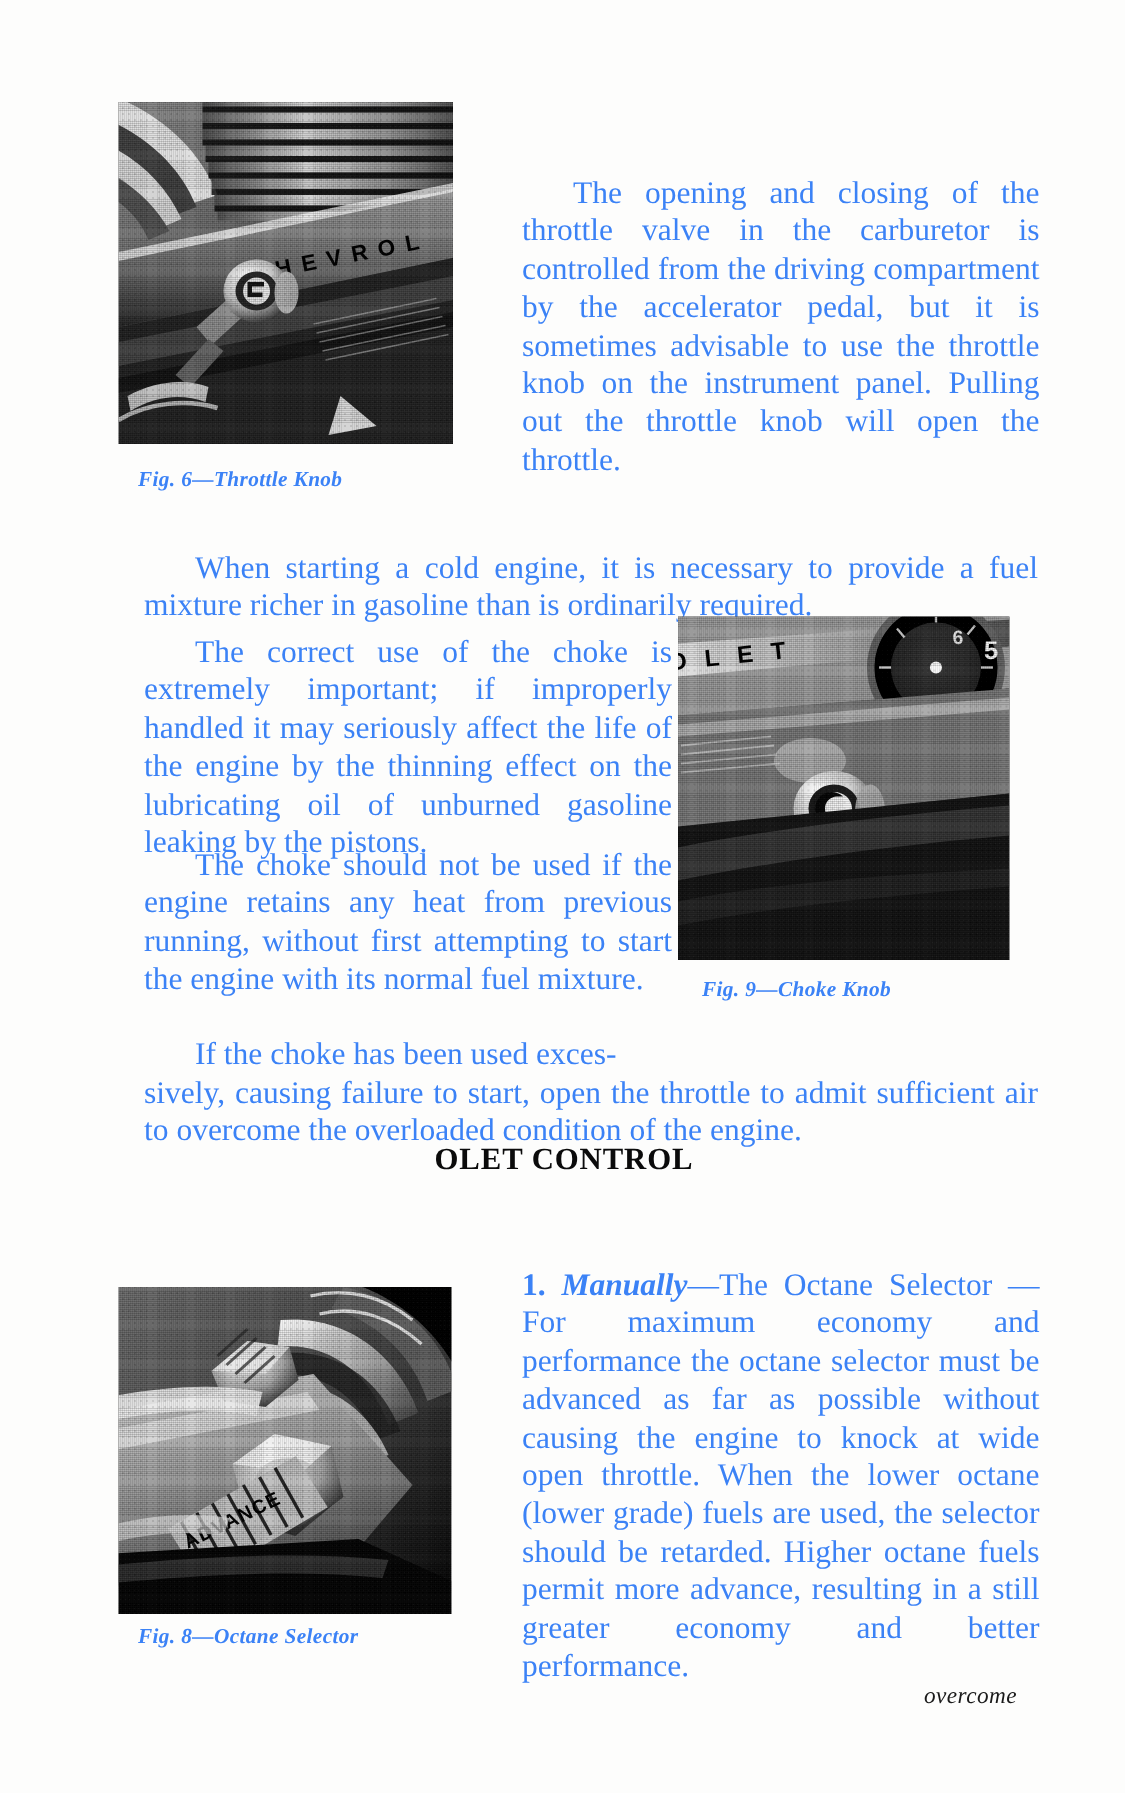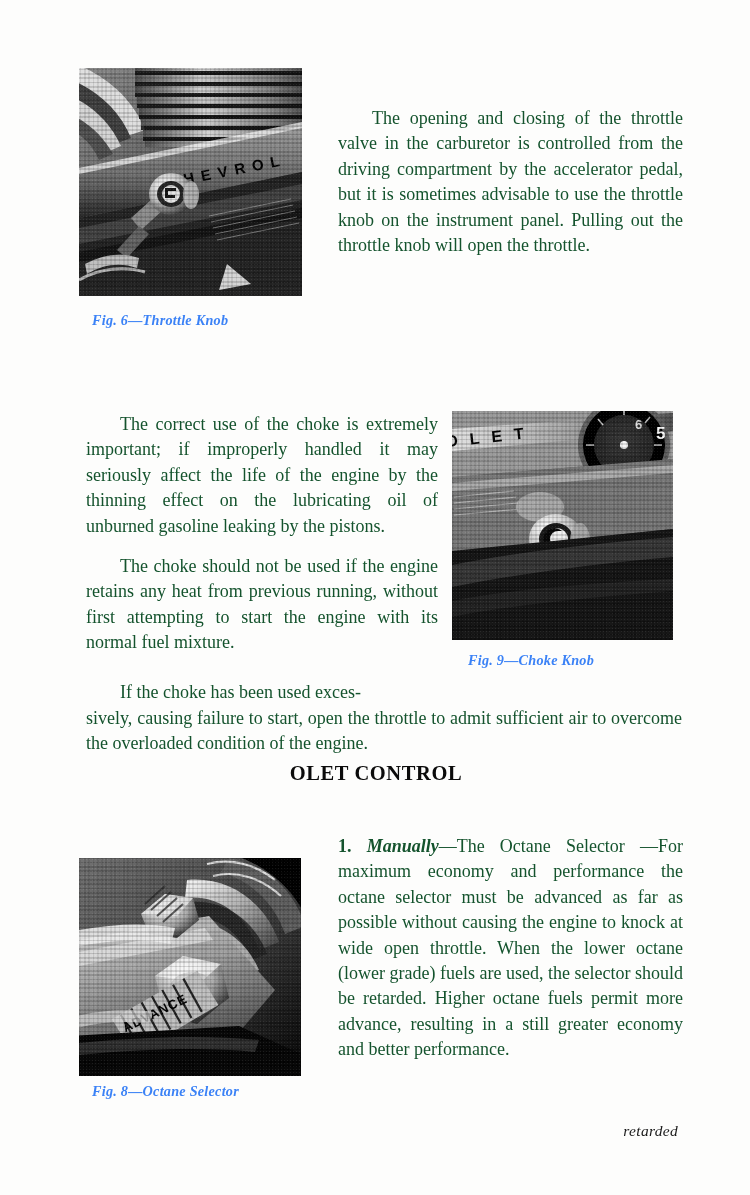--- a/index.html
+++ b/index.html
@@ -26,26 +26,26 @@
     font-weight: bold;
     font-size: 20.5px;
     letter-spacing: 0.6px;
     text-align: center;
     color: #0b0b0b;
     margin: 0;
     white-space: nowrap;
   }
 
   .body-text {
-    font-size: 18px;
+    font-size: 21px;
     line-height: 25.4px;
     text-align: justify;
     text-justify: inter-word;
-    color: #14532d;
-    margin: 8px;
+    color: #3b82f6;
+    margin: 18px;
     hyphens: none;
   }
 
   .indent {
     text-indent: 34px;
   }
 
   .caption {
     font-family: "Liberation Serif", "DejaVu Serif", serif;
     font-weight: bold;
@@ -219,20 +219,21 @@
     <div class="halftone"></div>
     <div class="grain"></div>
   </div>
 
 
   <p class="body-text indent abs" id="throttle-para">The opening and closing of the throttle valve in the carburetor is controlled from the driving compartment by the accelerator pedal, but it is sometimes advisable to use the throttle knob on the instrument panel. Pulling out the throttle knob will open the throttle.</p>
 
   <p class="caption abs" id="fig6-caption">Fig. 6—Throttle Knob</p>
 
 
+  <p class="body-text indent abs" id="choke-para-1">When starting a cold engine, it is necessary to provide a fuel mixture richer in gasoline than is ordinarily required.</p>
 
   <p class="body-text indent abs" id="choke-para-3">The choke should not be used if the engine retains any heat from previous running, without first attempting to start the engine with its normal fuel mixture.</p>
 
   <p class="body-text indent abs" id="choke-para-2">The correct use of the choke is extremely important; if improperly handled it may seriously affect the life of the engine by the thinning effect on the lubricating oil of unburned gasoline leaking by the pistons.</p>
 
   <div class="figure" id="fig7">
     <svg viewBox="0 0 221 229" preserveAspectRatio="none" aria-hidden="true">
       <defs>
         <linearGradient id="g7bg" x1="0" y1="0" x2="1" y2="1">
           <stop offset="0%" stop-color="#8a8a8a"></stop>
@@ -414,16 +415,16 @@
     <div class="grain"></div>
   </div>
 
   <p class="body-text abs" id="manual-para">
     <span class="runin-num">1.</span><span>&nbsp;</span><span class="runin-em">Manually</span><span>—The Octane Selector —For maximum economy and performance the octane selector must be advanced as far as possible without causing the engine to knock at wide open throttle. When the lower octane (lower grade) fuels are used, the selector should be retarded. Higher octane fuels permit more advance, resulting in a still greater economy and better performance.</span>
   </p>
 
   <p class="caption abs" id="fig8-caption">Fig. 8—Octane Selector</p>
 
   <div class="abs" id="folio">
-    <span class="folio">retarded</span>
+    <span class="folio">overcome</span>
   </div>
 
 </div>
 
 </body></html>

